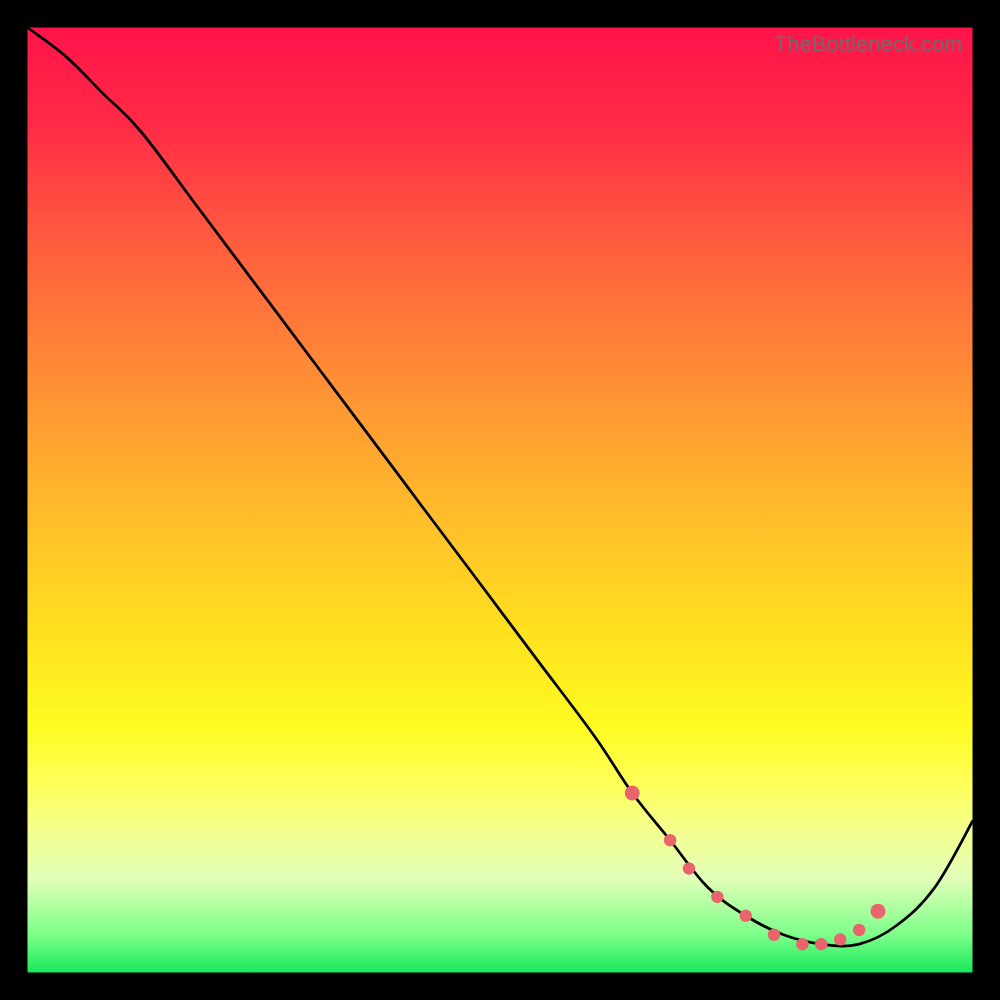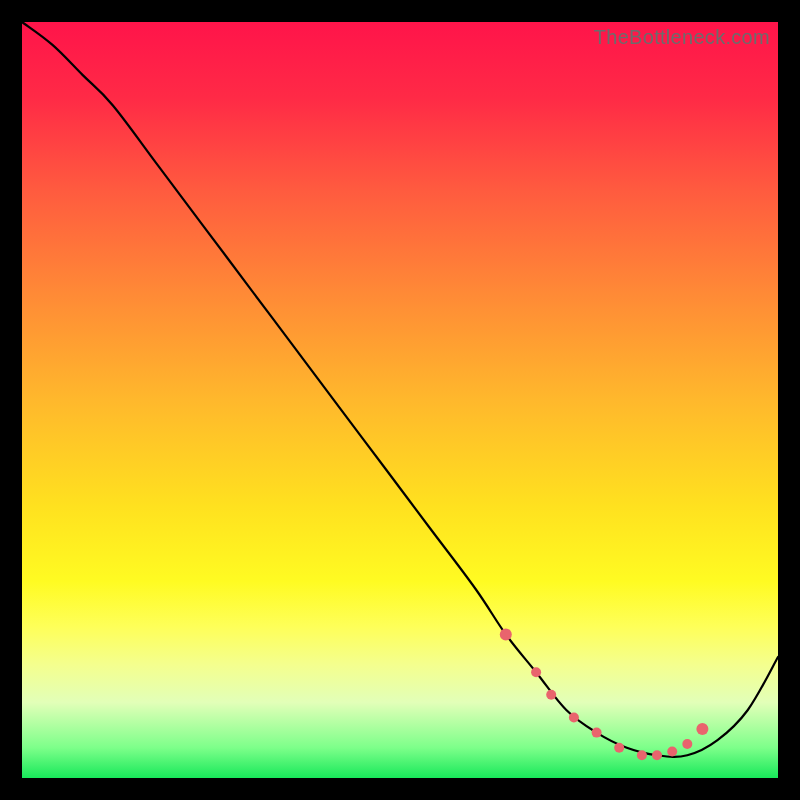--- a/index.html
+++ b/index.html
@@ -36,21 +36,21 @@
       #e2ffb8 90%,
       #7dff8a 96%,
       #18e85a 100%
     );
   }
   .watermark {
     position: absolute;
     top: 4px;
     right: 8px;
     color: #6c6c6c;
-    font-size: 20px;
+    font-size: 17px;
     letter-spacing: 0.3px;
     font-weight: 500;
     user-select: none;
   }
   svg.curve {
     position: absolute;
     left: 0;
     top: 0;
     width: 756px;
     height: 756px;

